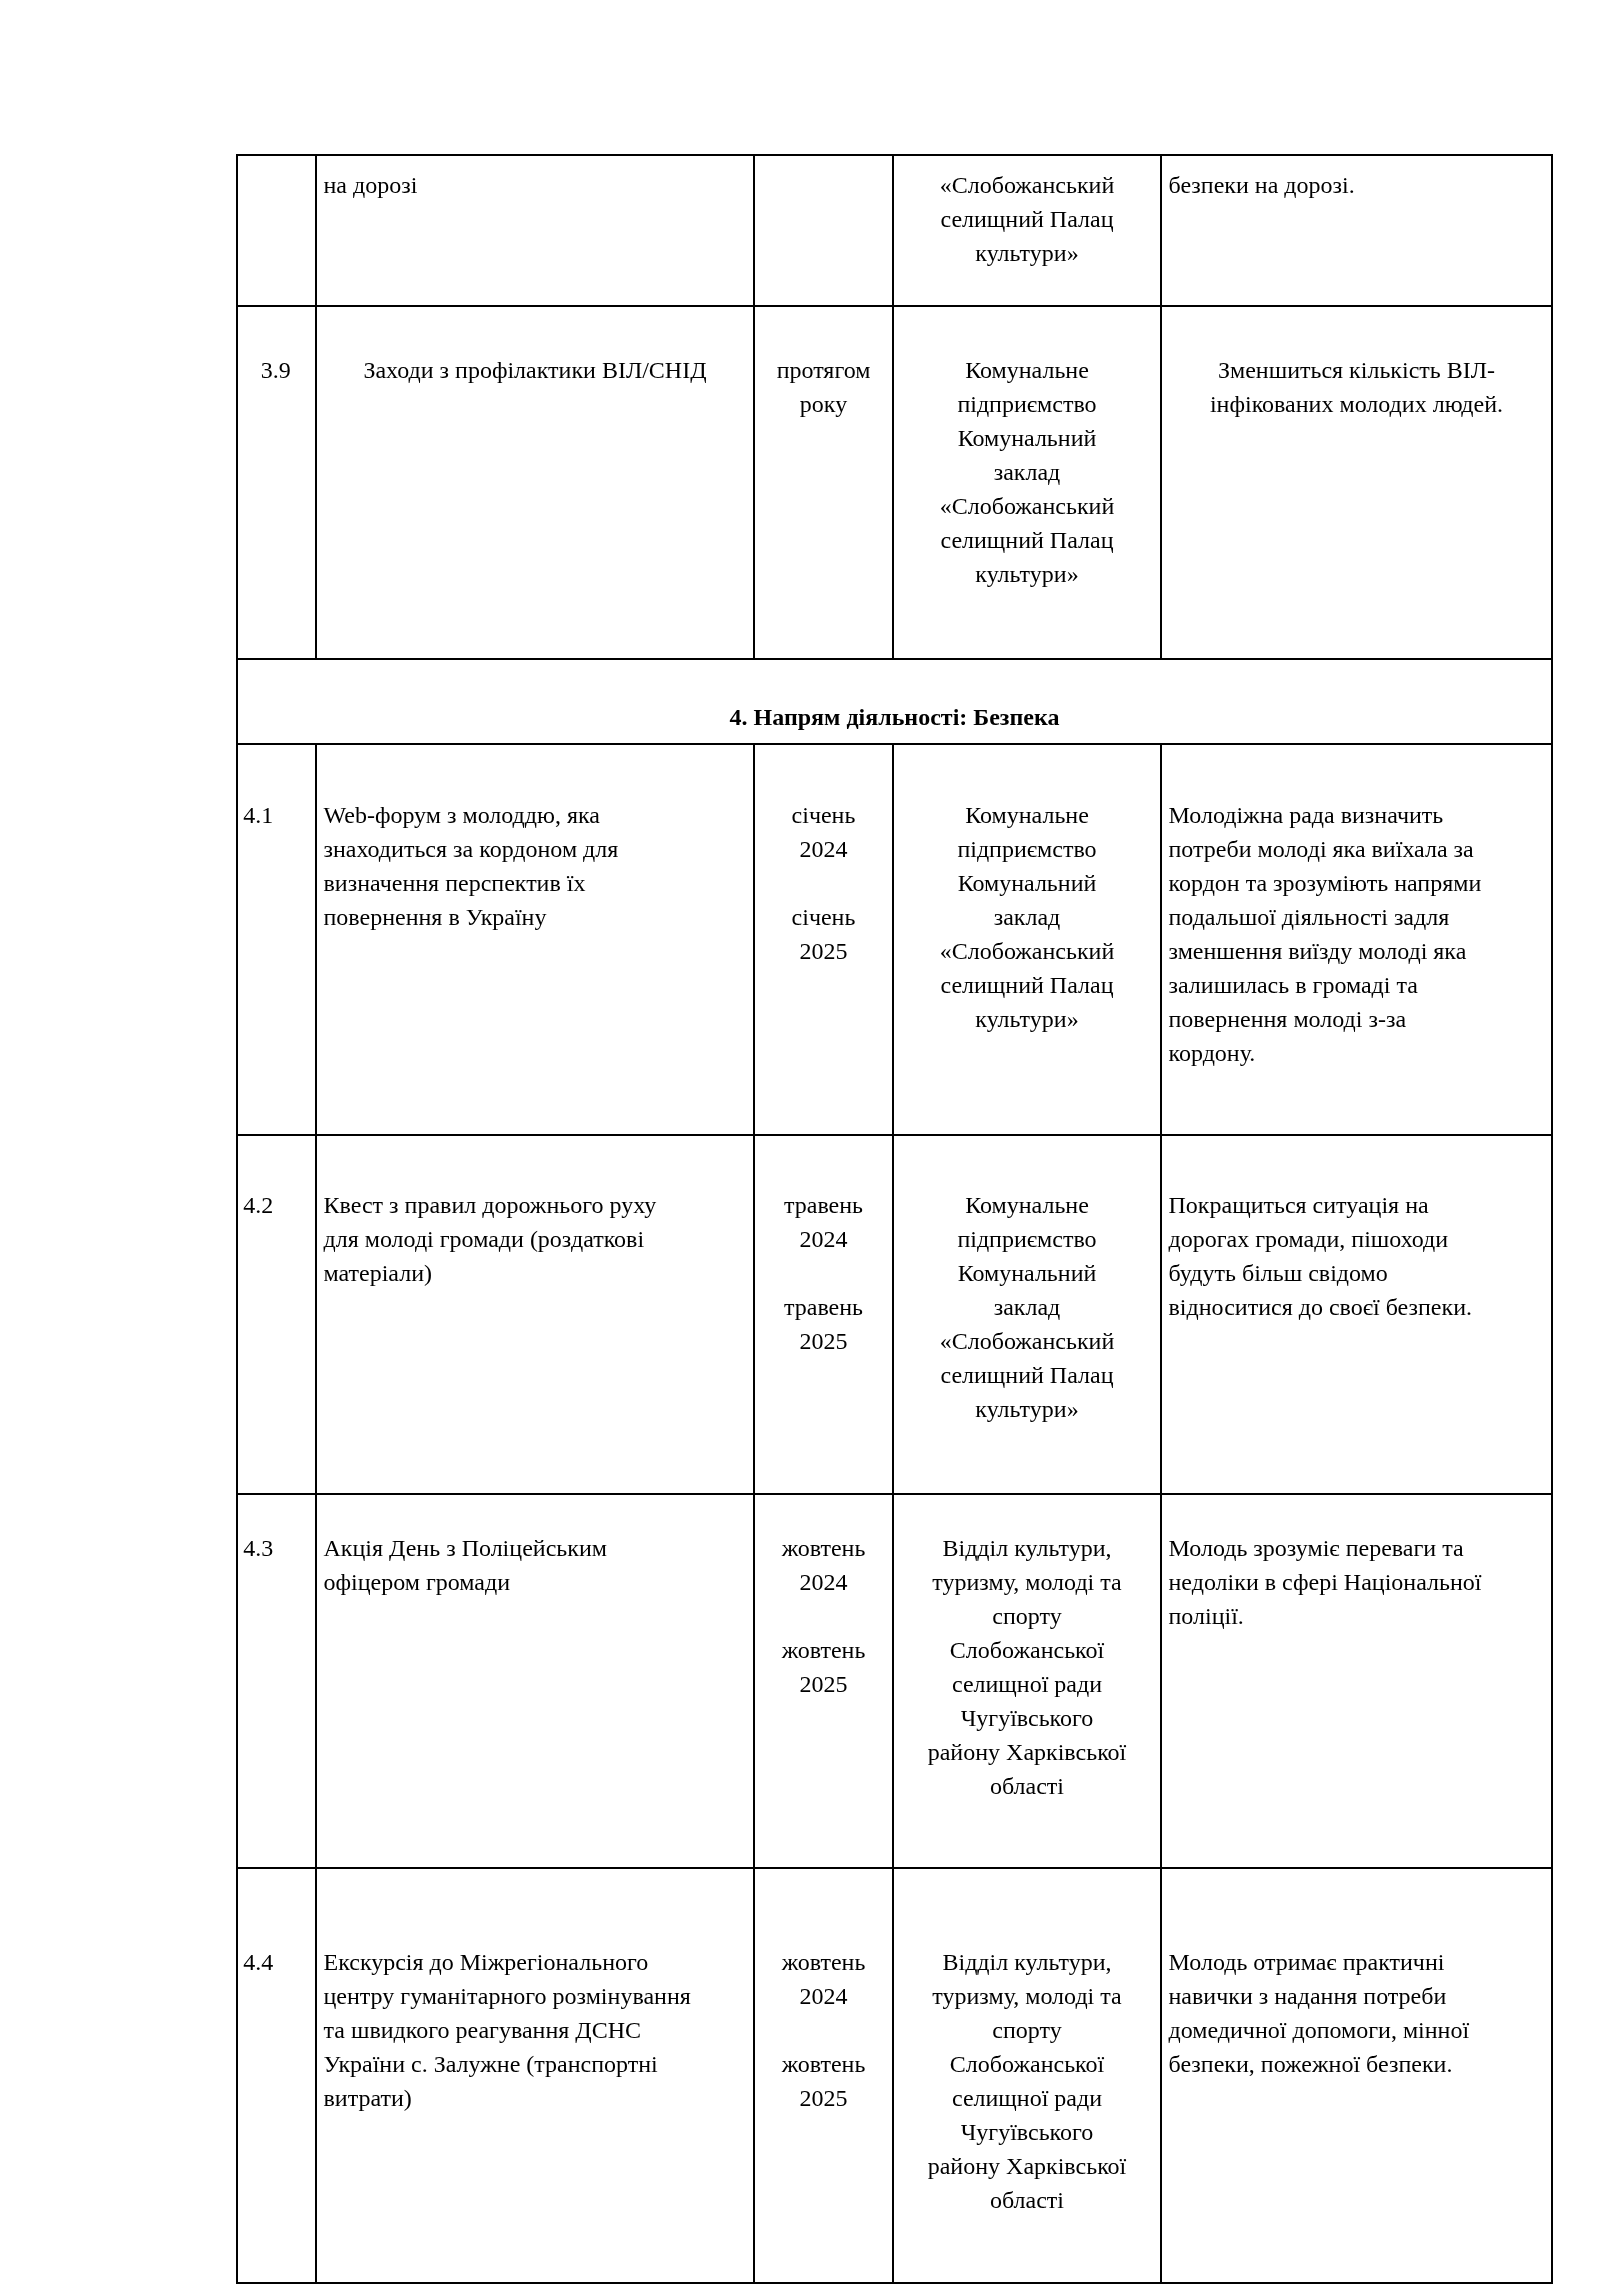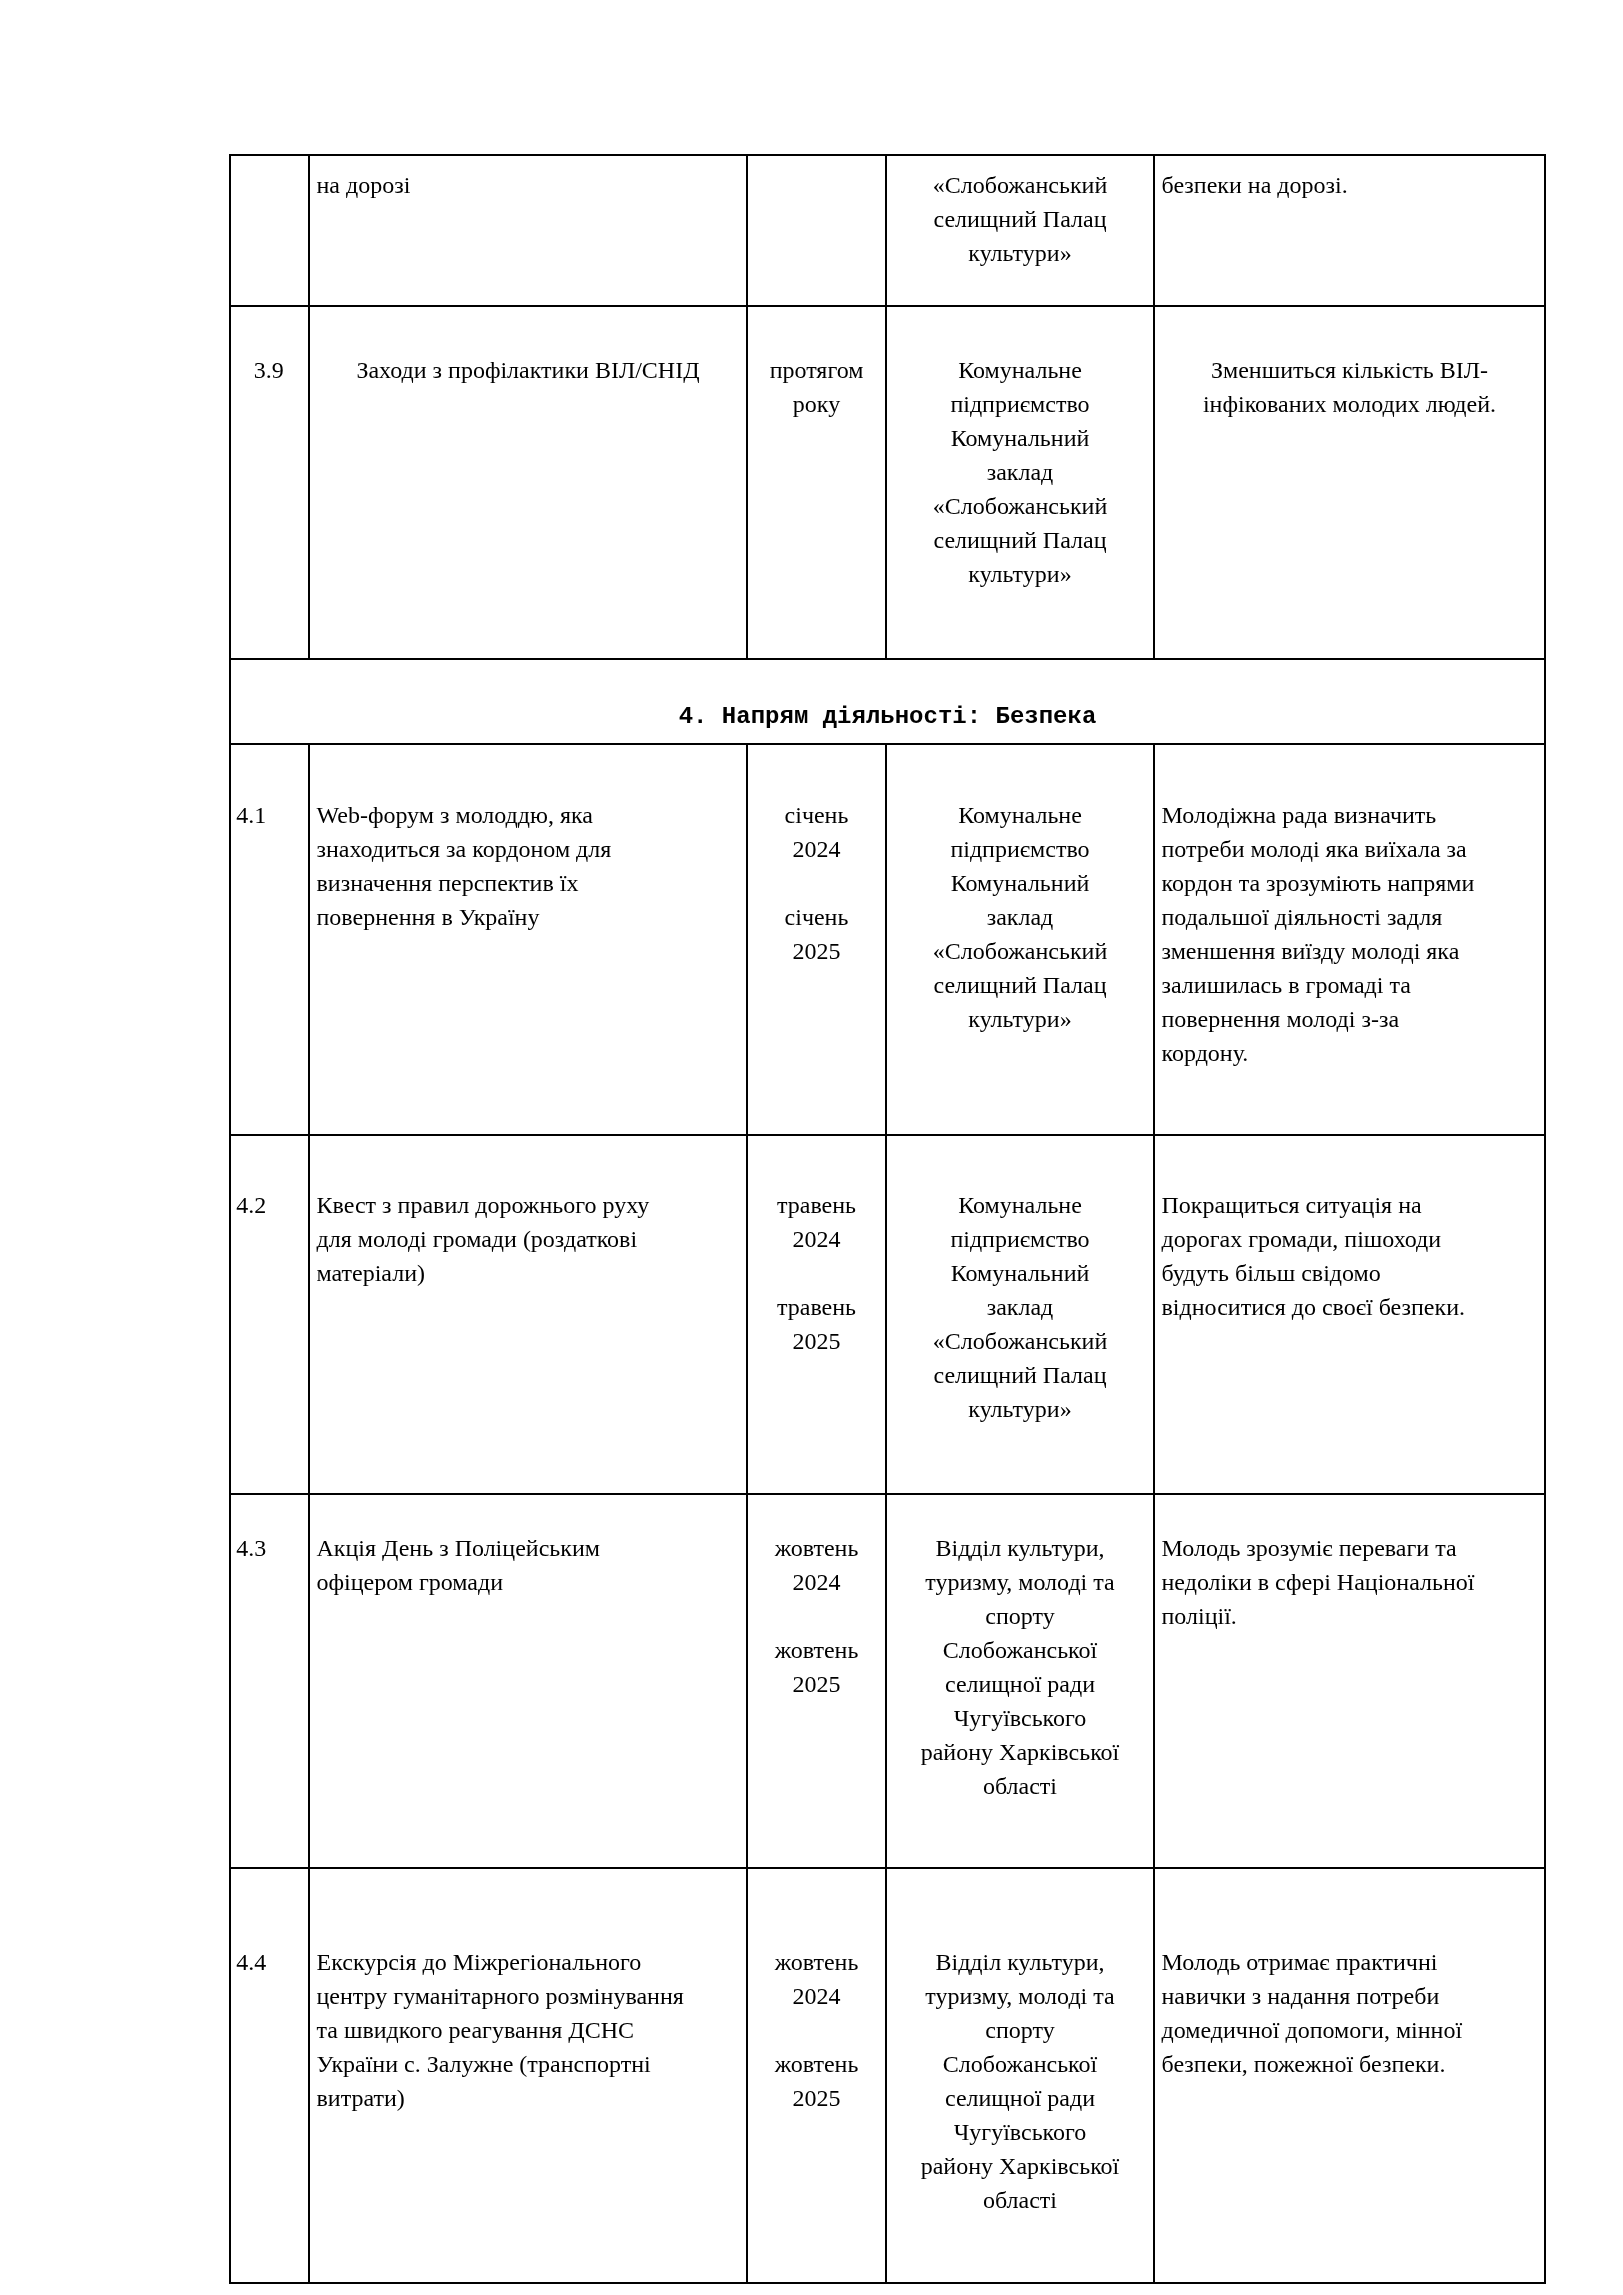--- a/index.html
+++ b/index.html
@@ -17,21 +17,21 @@
     .page {
       position: absolute;
       left: 0;
       top: 0;
       width: 1623px;
       height: 2295px;
       background: #ffffff;
     }
     table.plan {
       position: absolute;
-      left: 229px;
+      left: 236px;
       top: 154px;
       width: 1315px;
       border-collapse: collapse;
       table-layout: fixed;
       font-size: 24px;
       line-height: 34px;
       border-radius: 18px;
     }
     table.plan td {
       border: 2px solid #000;
@@ -49,21 +49,21 @@
     .line { display: block; white-space: nowrap; }
     .gap { display: block; height: 34px; }
     .section-cell {
       text-align: center;
       font-weight: bold;
       vertical-align: bottom !important;
       padding-bottom: 9.2px !important;
     }
     tr.r-top td { height: 131px; }
     tr.r-39 td { height: 298px; padding-top: 46px; text-align: center; }
-    tr.r-sec td { height: 62px; font-family: Liberation Mono, monospace; }
+    tr.r-sec td { height: 62px; }
     tr.r-41 td { height: 330px; padding-top: 53px; }
     tr.r-42 td { height: 298px; padding-top: 52px; }
     tr.r-43 td { height: 330px; padding-top: 36px; }
     tr.r-44 td { height: 330px; padding-top: 76px; }
   </style>
 </head>
 <body>
 
 <div class="page">
   <table class="plan">

